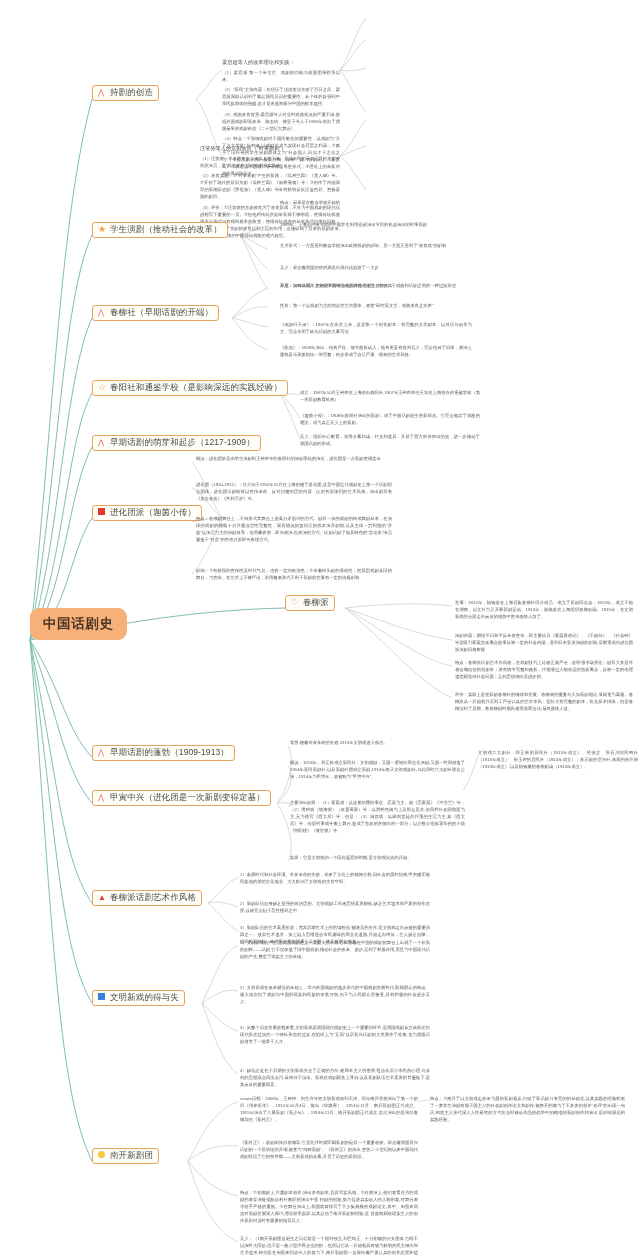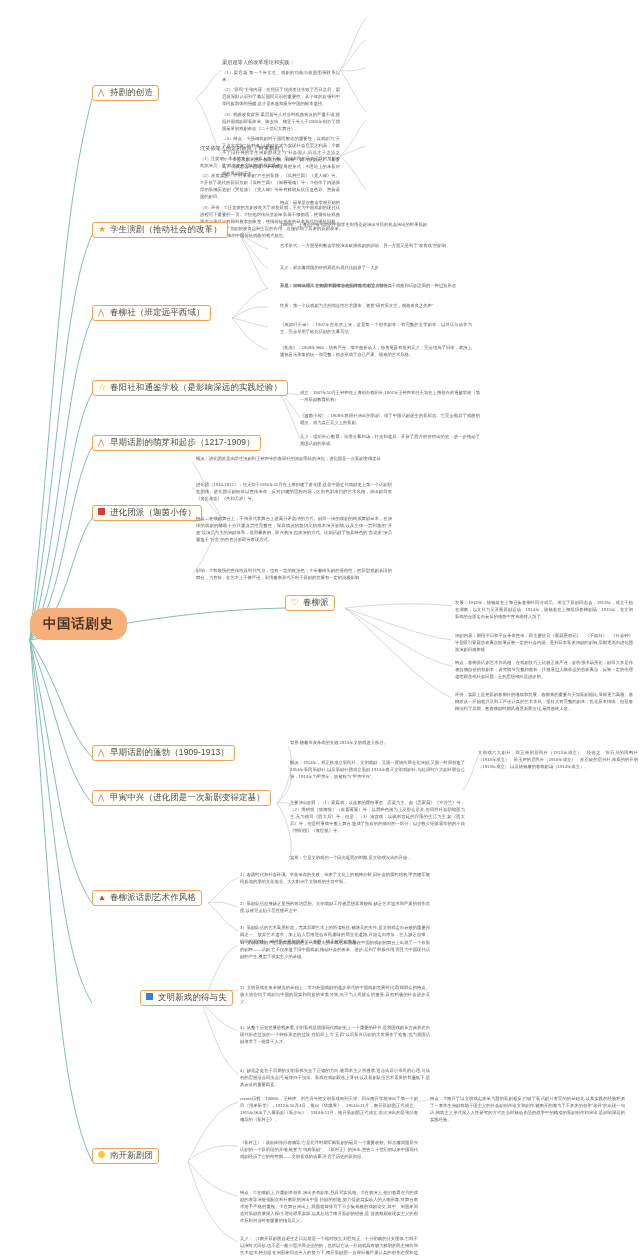--- a/index.html
+++ b/index.html
@@ -4,21 +4,21 @@
 <style>
   html,body{margin:0;padding:0;background:#ffffff;}
   body{width:640px;height:1256px;position:relative;overflow:hidden;
        font-family:"Liberation Sans","DejaVu Sans",sans-serif;color:#3a3a3a;}
   #canvas{position:absolute;inset:0;}
   svg.links{position:absolute;left:0;top:0;width:640px;height:1256px;overflow:visible;}
   .node{position:absolute;box-sizing:border-box;background:#fffdf8;border:1px solid #e8a35c;
         border-radius:3px;padding:2px 5px;display:flex;align-items:center;gap:3px;
         white-space:nowrap;line-height:1.15;}
   .node .lbl{font-size:8.5px;color:#4a4a4a;letter-spacing:.1px;}
-  .root{position:absolute;background:#f8b07a;border:none;border-radius:14px;
+  .root{position:absolute;background:#f8b07a;border:none;border-radius:9px;
         padding:7px 13px;display:flex;align-items:flex-end;}
   .root .lbl{font-size:13.5px;color:#4a3524;font-weight:bold;letter-spacing:.6px;}
   .ico{flex:0 0 auto;display:inline-block;width:9px;height:9px;position:relative;}
   .detail{position:absolute;font-size:4.3px;line-height:1.62;color:#555;
           text-align:justify;letter-spacing:0;}
   .detail p{margin:0 0 3.5px 0;}
   .para{margin:0 0 3.5px 0;}
   
   .ic-star-solid{color:#f0a03c;font-size:9px;line-height:9px;}
   .ic-star-hollow{color:#f0a03c;font-size:9px;line-height:9px;}
@@ -143,21 +143,21 @@
       <p class="para">艺术形式：一方面受到教会学校演出欧洲戏剧的影响，另一方面又受到了"改良戏"的影响</p>
     </div>
     <div class="detail" style="left: 280px; top: 265px; width: 192px;">
       <p class="para">意义：标志着我国的价值观念向现代化剧进了一大步</p>
     </div>
     <div class="detail" style="left: 280px; top: 283px; width: 192px;">
       <p class="para">不足：没有从根本上突破中国传统戏曲的程式规范，它仍属于戏曲和话剧之间的一种过渡形态</p>
     </div>
     <div class="node" style="left: 92px; top: 305px;">
       <span class="ico ic-mtn">⋀</span>
-      <span class="lbl">春柳社（班定远平西域）</span>
+      <span class="lbl">春柳社（早期话剧的开端）</span>
     </div>
     <div class="detail" style="left: 280px; top: 283px; width: 192px;">
       <p class="para">形成：1906年底，李叔同和曾孝谷在日本东京创立春柳社</p>
     </div>
     <div class="detail" style="left: 280px; top: 303px; width: 192px;">
       <p class="para">性质：第一个以戏剧为主的综合性艺术团体，被誉"研究新文艺，戏曲改良之先声"</p>
     </div>
     <div class="detail" style="left: 280px; top: 322px; width: 192px;">
       <p class="para">《黑奴吁天录》：1907年在东京上演，这是第一个创作剧本；有完整的文学剧本，以对话与动作为主，完全采用了欧化话剧的大幕写法</p>
     </div>
@@ -244,21 +244,21 @@
     </div>
     <div class="detail" style="left: 240px; top: 872px; width: 190px;">
       <p class="para">1）客观时代和社会环境。辛亥革命的失败，带来了文化上的精神分裂,旧社会的腐朽结构,甲寅建军被民族地的朋的文化低谷。大大削弱了文明戏的生存空间。</p>
     </div>
     <div class="detail" style="left: 240px; top: 901px; width: 190px;">
       <p class="para">2）新剧队伍自身缺乏坚强的政治思想。文明戏剧工作者思想素质较低,缺乏艺术追求和严肃的创作态度,以致完全陷于恶性循环之中。</p>
     </div>
     <div class="detail" style="left: 240px; top: 925px; width: 190px;">
       <p class="para">3）新剧队伍的艺术高度松散，尤其后期艺术上的所谓粉丝,被随意的失作,是文明戏走向衰败的重要原因之一。放弃艺术追求，加上陷入思维迎合市民趣味的商业化道路,开始走向堕落，艺人缺乏自律，组织相互倾轧，致使新台更加脱离公众视野，终于被观众抛弃。</p>
     </div>
-    <div class="node" style="left: 92px; top: 990px; margin-left: 48px;">
+    <div class="node" style="left: 92px; top: 990px;">
       <span class="ico">
         <i class="ic-sq-blue"></i>
       </span>
       <span class="lbl">文明新戏的得与失</span>
     </div>
     <div class="detail" style="left: 240px; top: 940px; width: 190px;">
       <p class="para">1）文明新戏的产生,是我国戏剧史上一次重大的革命,它标志着在中国的戏剧的舞台上出现了一个崭新的剧种——话剧,它不仅改造了旧中国戏剧,推动社会的改革、进步,起到了积极作用,而且为中国现代话剧的产生,奠定了现实主义的基础。</p>
     </div>
     <div class="detail" style="left: 240px; top: 985px; width: 190px;">
       <p class="para">2）文明新戏在改革潮流的基础上，学习外国戏剧的道步形式的中国戏剧发展时代,取得群众的特点。极大地密切了戏剧与中国的现实和民族的审美习惯,易于为人民群众所接受,具有积极的社会进步意义。</p>

